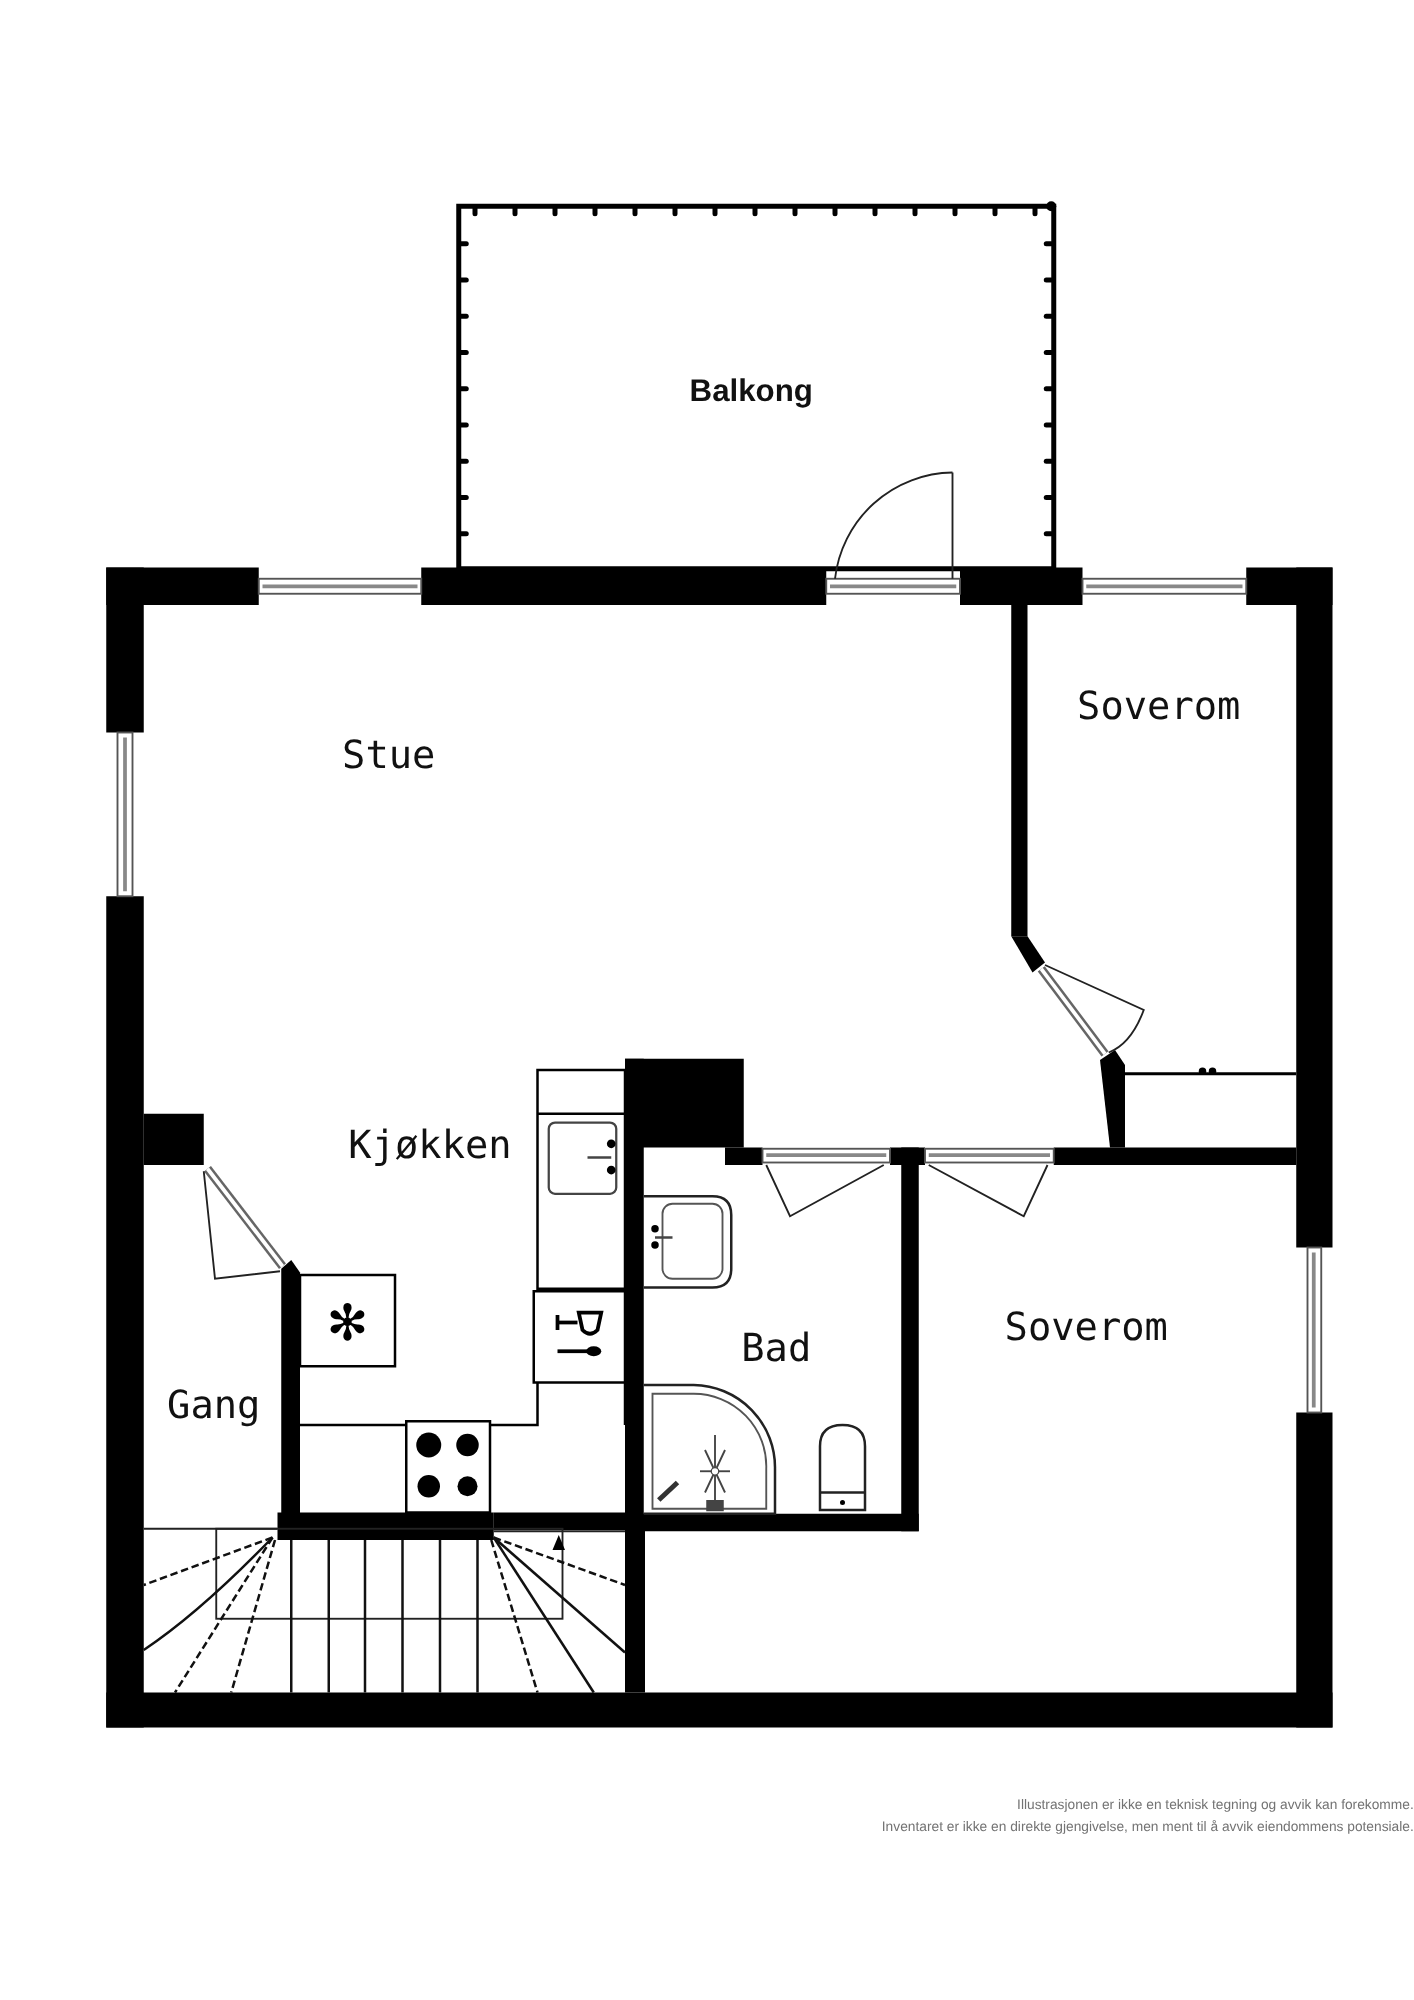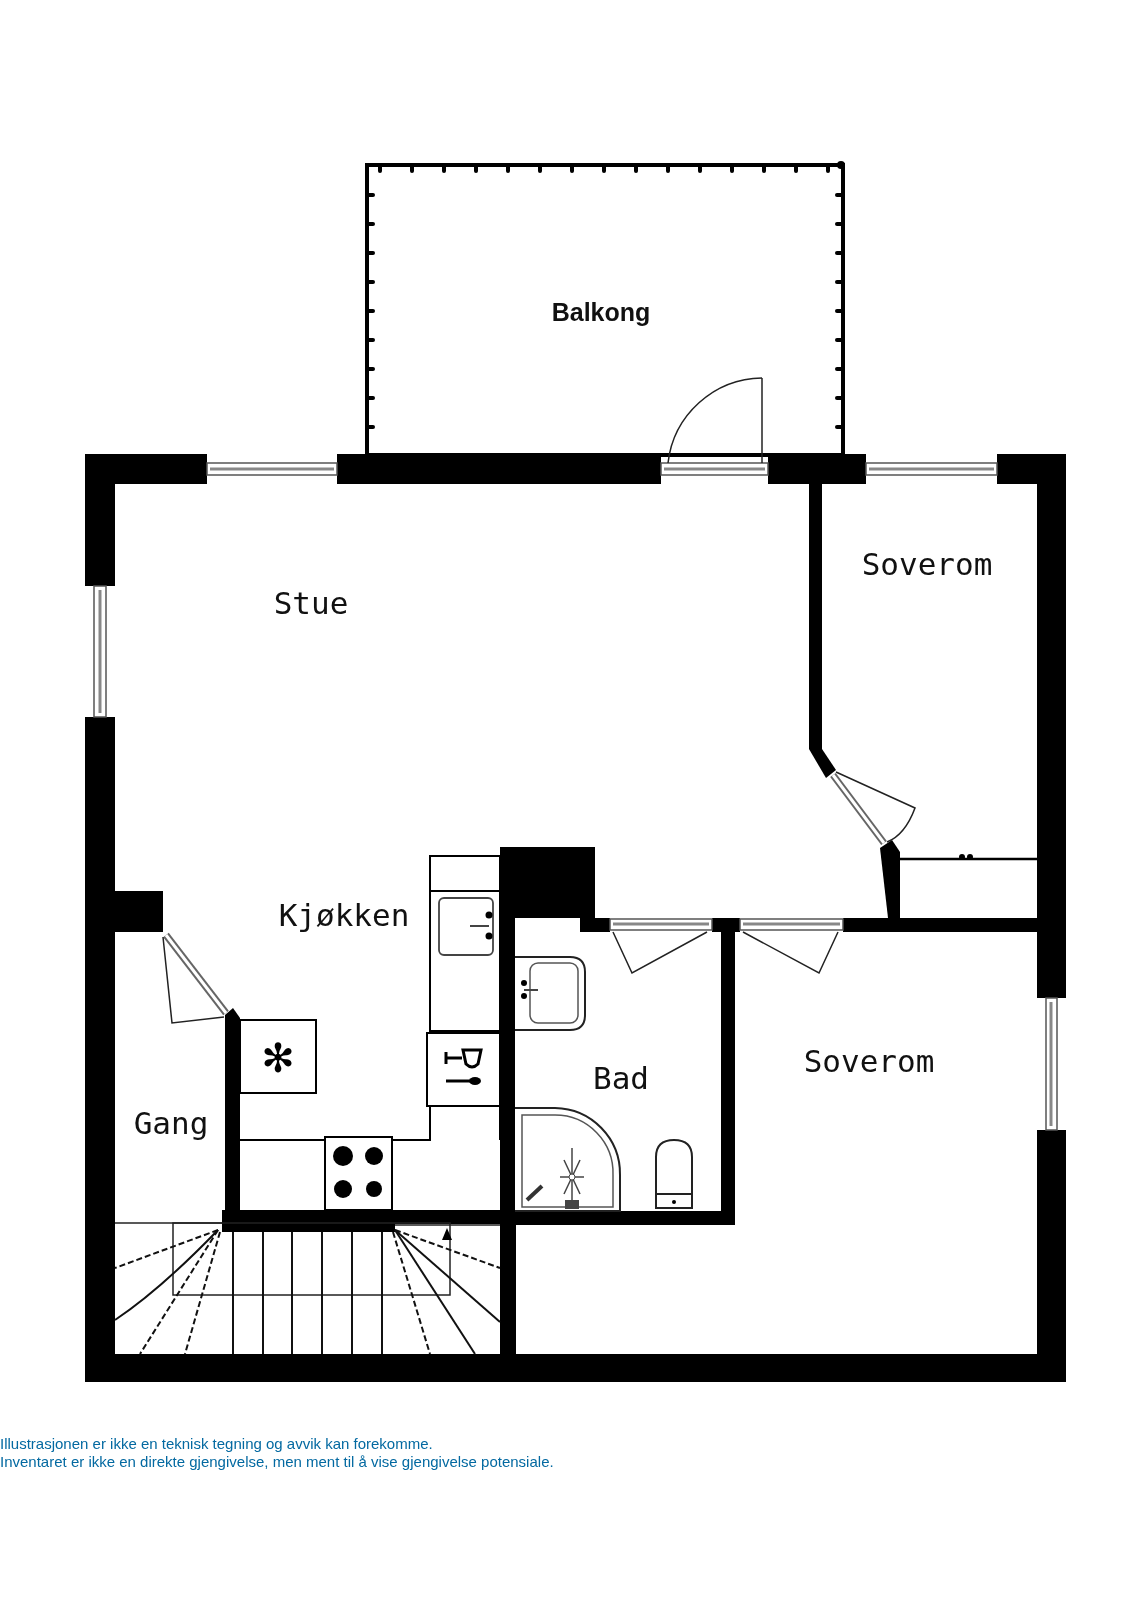--- a/index.html
+++ b/index.html
@@ -1,21 +1,21 @@
 <!DOCTYPE html>
 <html><head>
 <meta charset="utf-8">
 <style>
   html, body { margin: 0; padding: 0; background: #ffffff; }
   body { width: 1131px; height: 1600px; position: relative; overflow: hidden; }
   #plan { position: absolute; left: 0; top: 0; width: 1131px; height: 1600px; }
   .room-label { font-family: "DejaVu Sans Mono", "Liberation Mono", monospace; font-size: 31px; fill: #111; }
   .balk-label { font-family: "Liberation Sans", "DejaVu Sans", sans-serif; font-size: 25px; font-weight: bold; fill: #111; }
-  .disclaimer { position: absolute; left: 0; width: 1131px; text-align: left;
-    font-family: "Liberation Sans", "DejaVu Sans", sans-serif; font-size: 15px; color: #0369a1; line-height: 18px; }
+  .disclaimer { position: absolute; left: 0; width: 1131px; text-align: right;
+    font-family: "Liberation Sans", "DejaVu Sans", sans-serif; font-size: 11px; color: #737373; line-height: 18px; }
   .wall { fill: #000; }
   .thin { stroke: #000; fill: none; stroke-width: 2; }
   .fine { stroke: #222; fill: none; stroke-width: 1.5; }
   .win-frame { fill: #fff; stroke: #555; stroke-width: 1.5; }
   .win-glass { stroke: #888; stroke-width: 3; }
   .dash { stroke: #111; fill: none; stroke-width: 2; stroke-dasharray: 6 3; }
 </style>
 </head>
 <body>
 
@@ -254,13 +254,13 @@
     <text class="room-label" x="311" y="614" text-anchor="middle">Stue</text>
     <text class="room-label" x="927" y="575" text-anchor="middle">Soverom</text>
     <text class="room-label" x="344" y="926" text-anchor="middle">Kjøkken</text>
     <text class="room-label" x="621" y="1089" text-anchor="middle">Bad</text>
     <text class="room-label" x="171" y="1134" text-anchor="middle">Gang</text>
     <text class="room-label" x="869" y="1072" text-anchor="middle">Soverom</text>
   </g>
 </svg>
 
 <div class="disclaimer" style="top:1435px;">Illustrasjonen er ikke en teknisk tegning og avvik kan forekomme.</div>
-<div class="disclaimer" style="top:1453px;">Inventaret er ikke en direkte gjengivelse, men ment til å vise gjengivelse potensiale.</div>
+<div class="disclaimer" style="top:1453px;">Inventaret er ikke en direkte gjengivelse, men ment til å avvik eiendommens potensiale.</div>
 
 </body></html>

